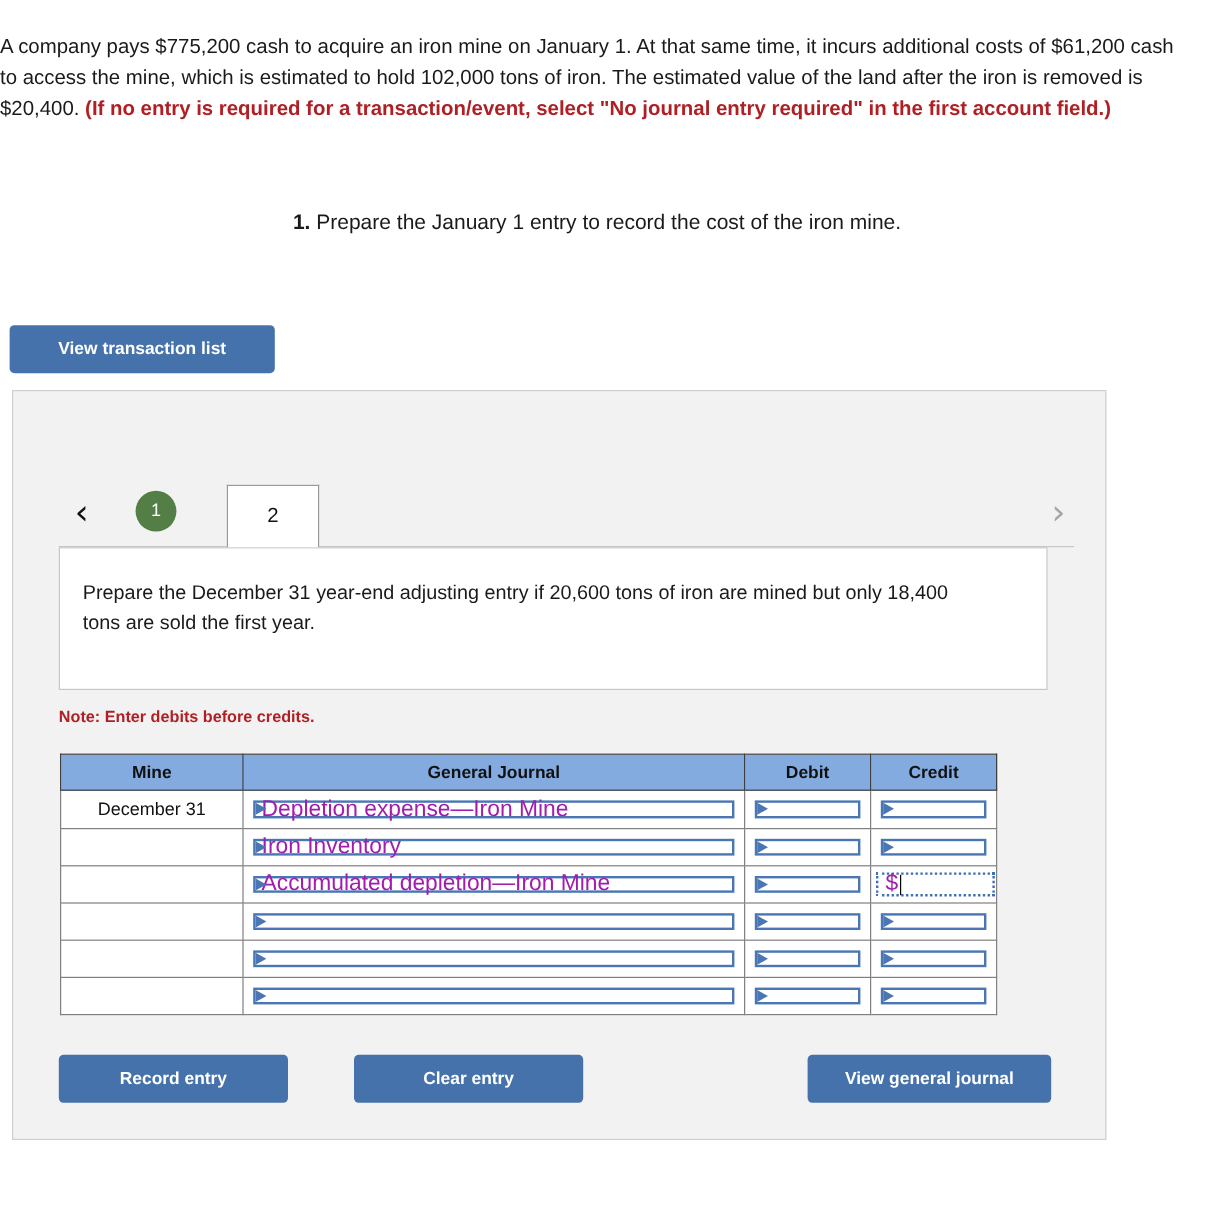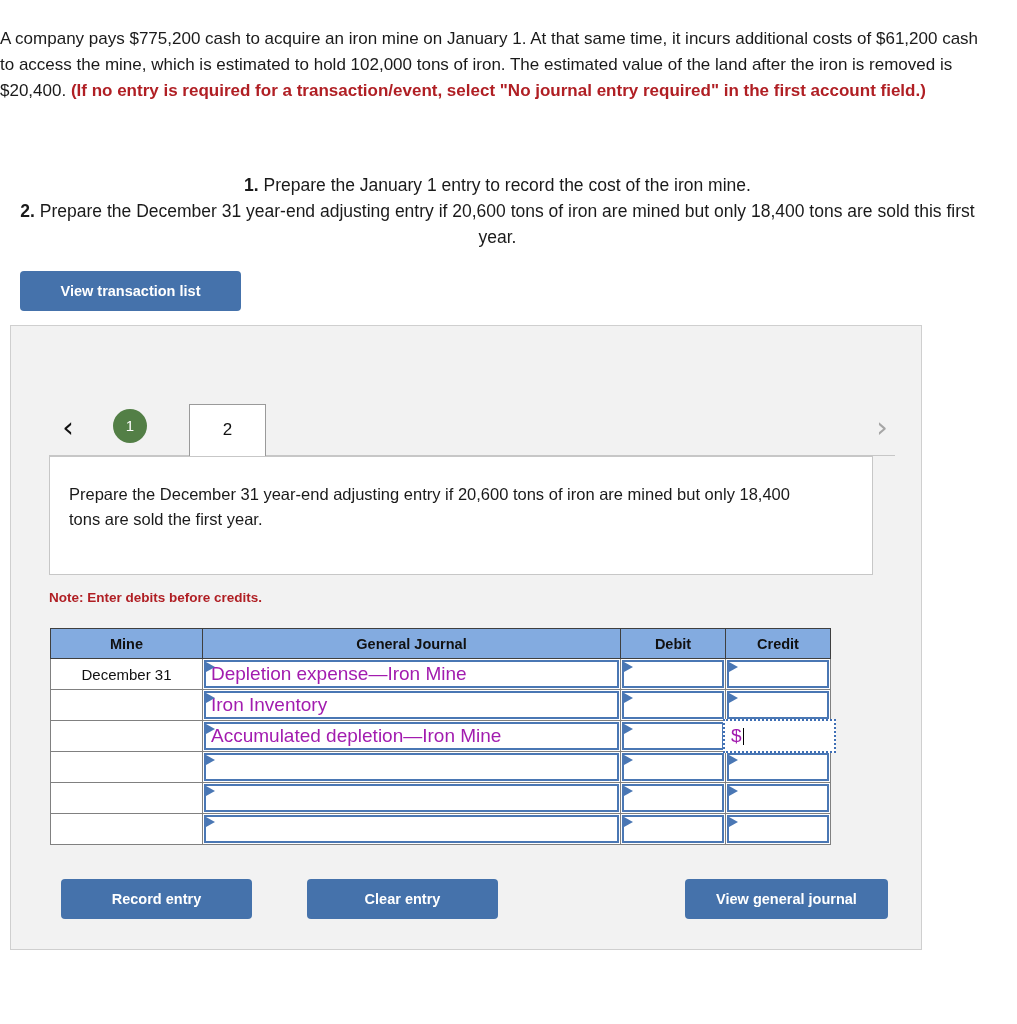--- a/index.html
+++ b/index.html
@@ -50,21 +50,20 @@
     color: #ffffff;
     border: none;
     border-radius: 4px;
     font-family: "Liberation Sans", sans-serif;
     font-weight: bold;
     font-size: 14.5px;
     cursor: pointer;
     text-align: center;
     line-height: 1;
     padding: 0;
-    margin-left: 12px;
   }
   #view-transaction-list {
     position: absolute;
     left: 8px;
     top: 271px;
     width: 221px;
     height: 40px;
   }
 
   
@@ -197,21 +196,21 @@
     font-size: 14.5px;
     font-weight: bold;
     color: #111111;
     text-align: center;
     padding: 0;
   }
   #journal-table td {
     background: #ffffff;
     border: 1px solid #808080;
     height: 31px;
-    padding: 0;
+    padding: 7px;
     vertical-align: middle;
   }
   .col-date  { width: 152px; }
   .col-gj    { width: 418px; }
   .col-debit { width: 105px; }
   .col-credit{ width: 105px; }
 
   .date-cell {
     text-align: center;
     font-size: 15px;
@@ -283,23 +282,20 @@
 <body>
 
 <div id="problem-statement">
   <span>A company pays $775,200 cash to acquire an iron mine on January 1. At that same time, it incurs additional costs of $61,200 cash to access the mine, which is estimated to hold 102,000 tons of iron. The estimated value of the land after the iron is removed is $20,400. </span><span class="red-bold">(If no entry is required for a transaction/event, select "No journal entry required" in the first account field.)</span>
 </div>
 
 <div id="requirements">
   <div>
     <span class="num">1.</span><span> Prepare the January 1 entry to record the cost of the iron mine.</span>
   </div>
-  <div>
-    <span class="num">2.</span><span> Prepare the December 31 year-end adjusting entry if 20,600 tons of iron are mined but only 18,400 tons are sold this first year.</span>
-  </div>
 </div>
 
 <button id="view-transaction-list" class="btn-blue">View transaction list</button>
 
 <div id="worksheet-panel">
 
 
   <div id="tab-underline"></div>
 
   <div id="tab-strip">

